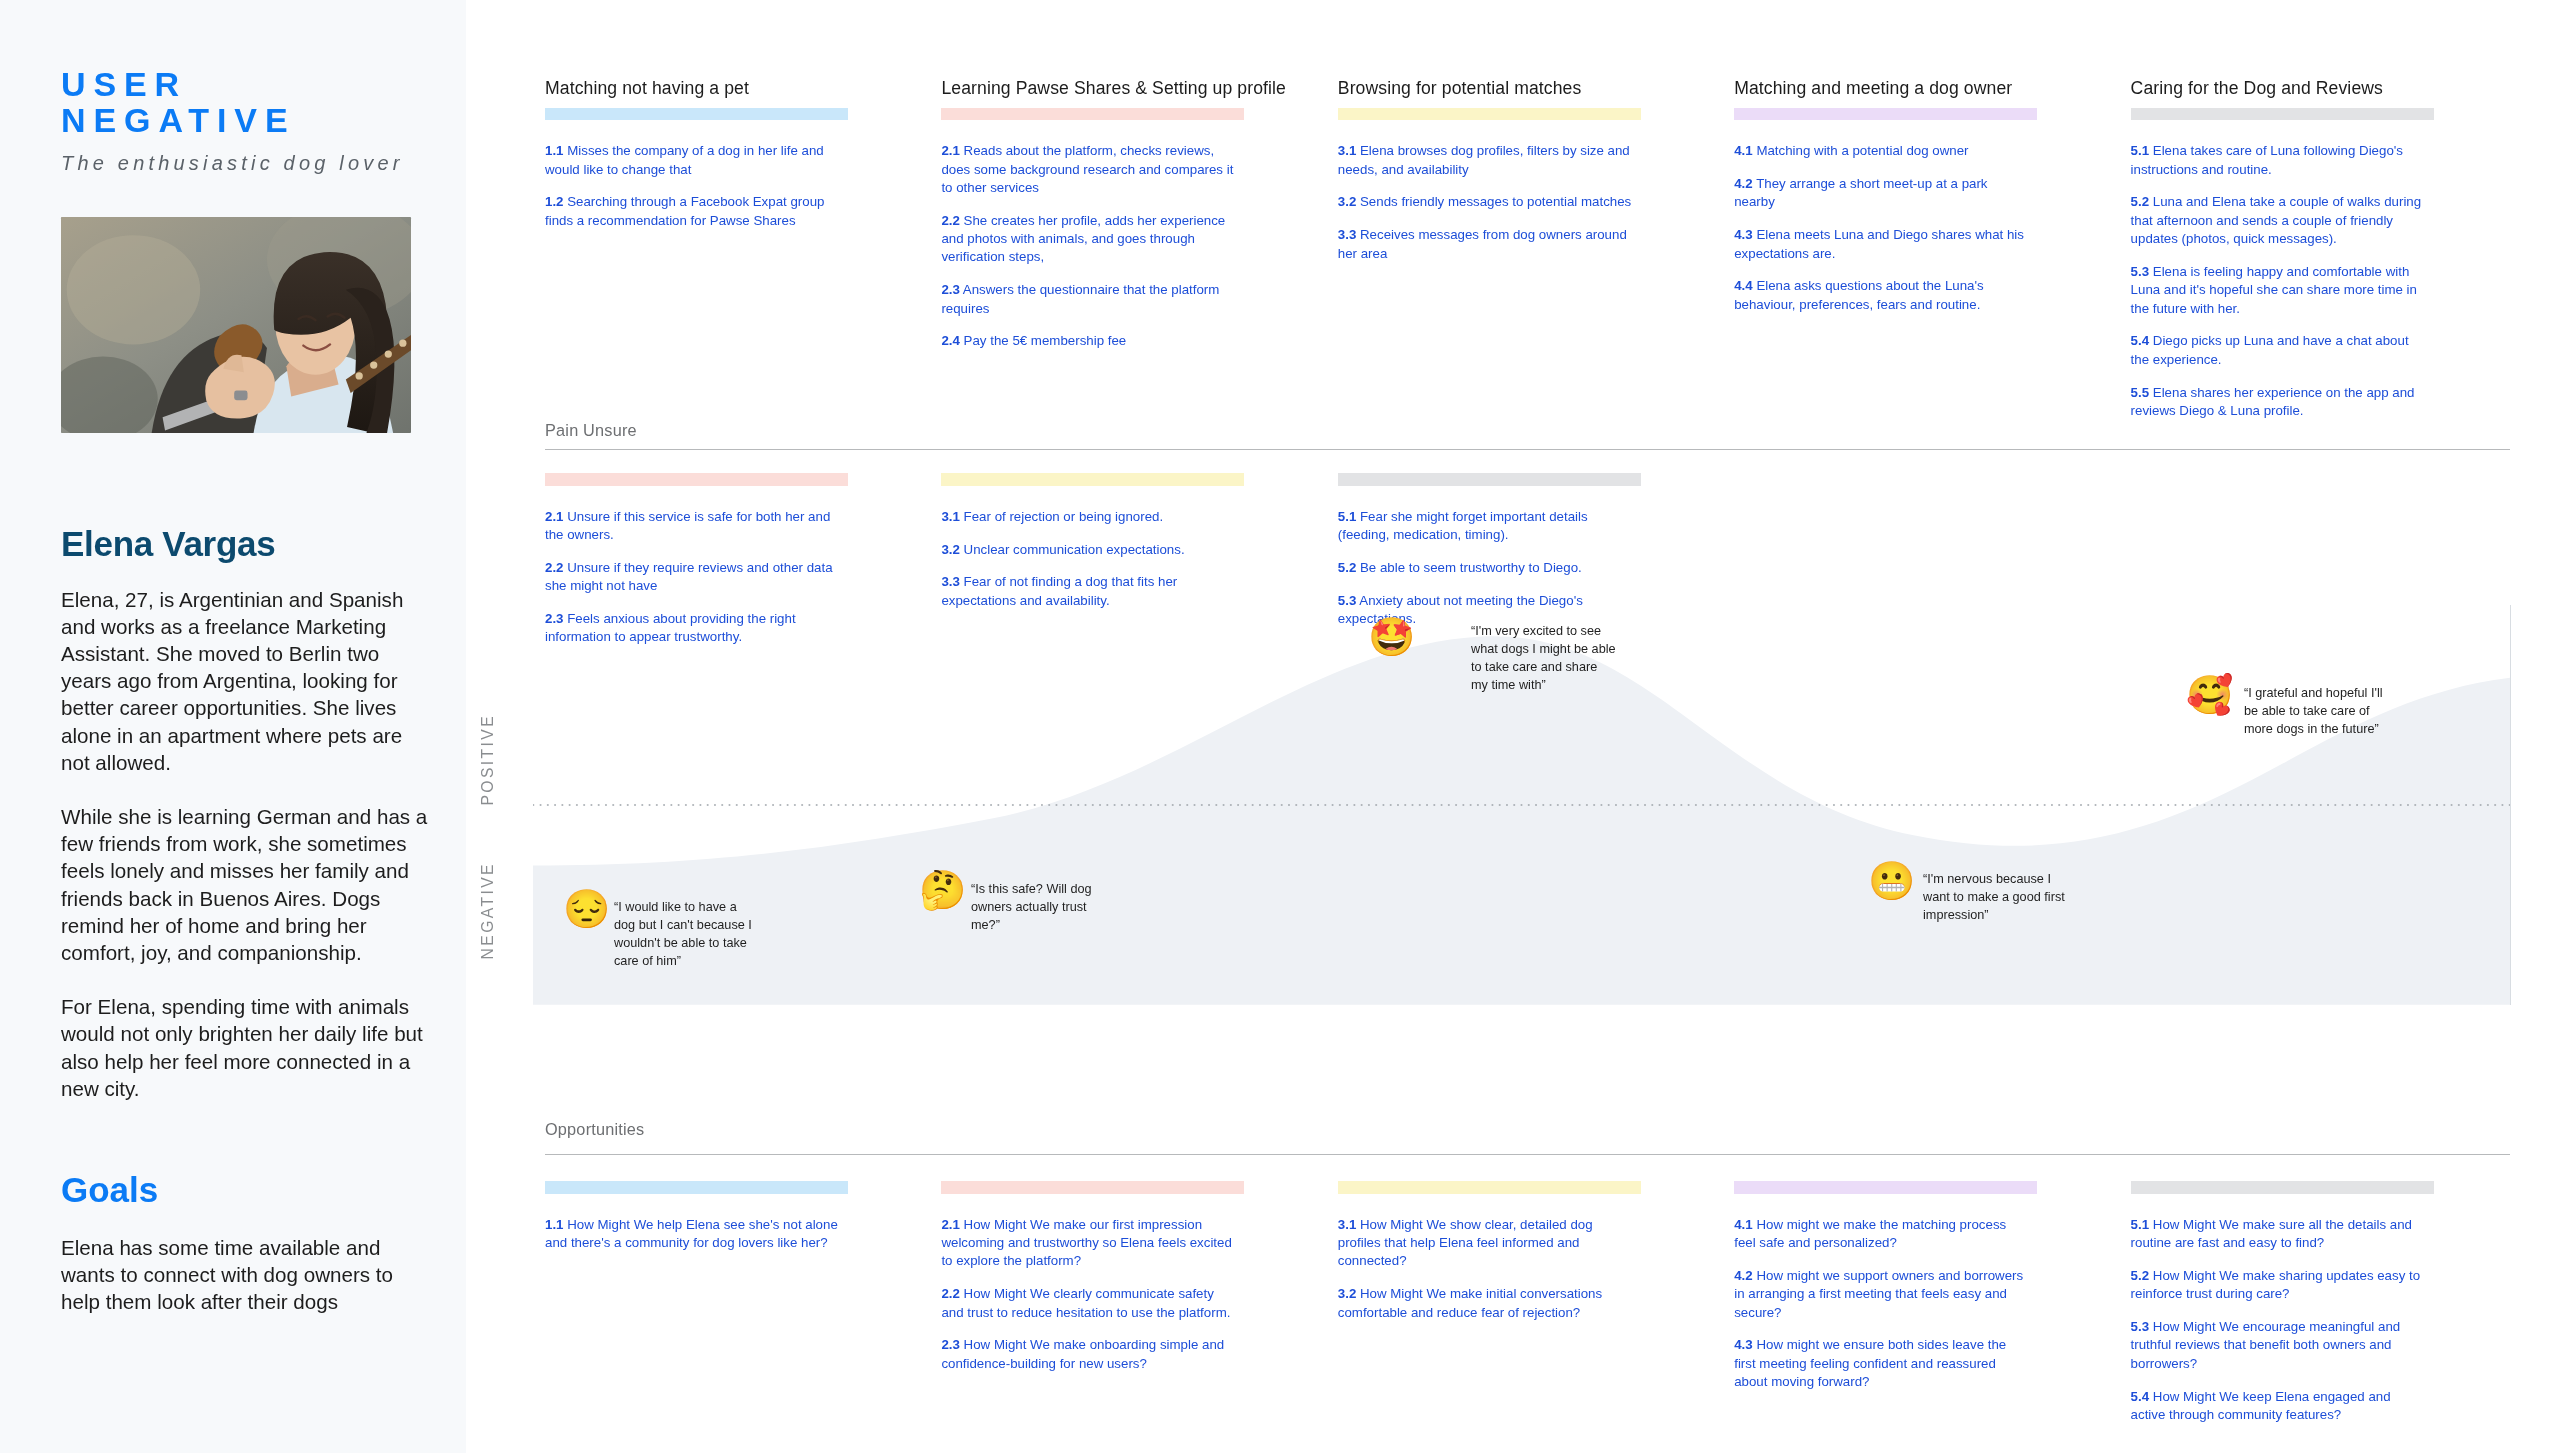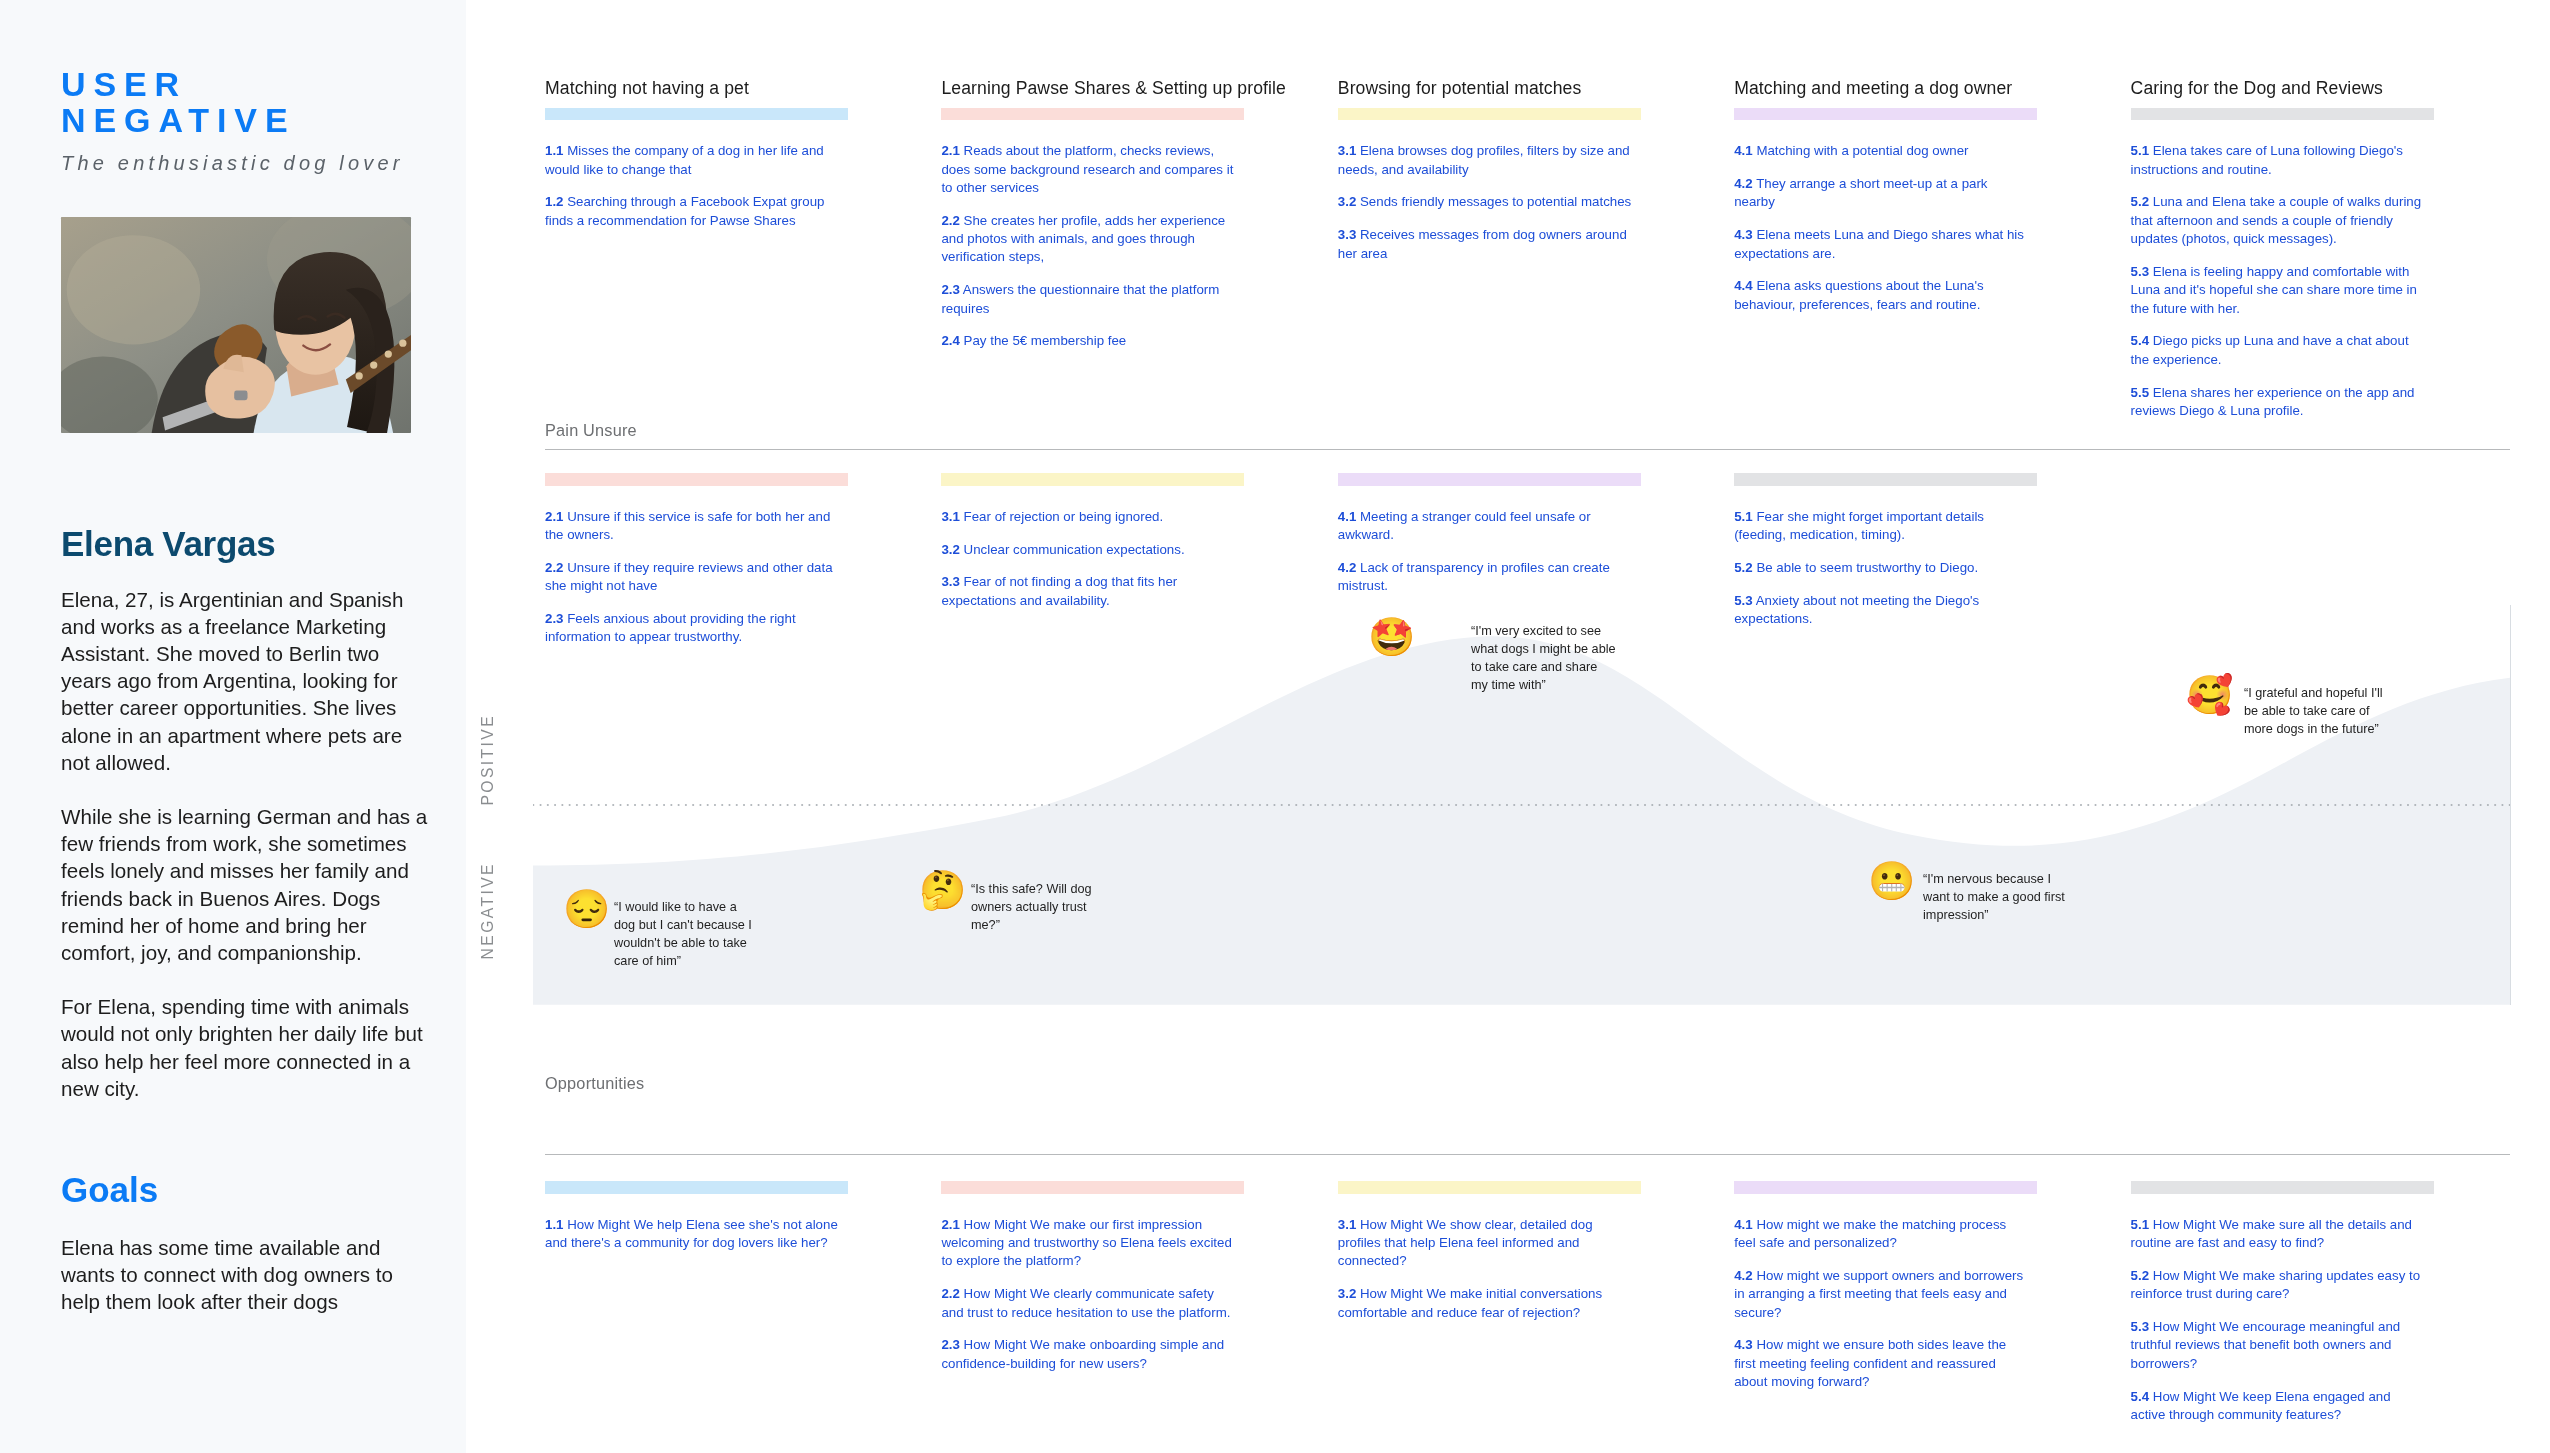--- a/index.html
+++ b/index.html
@@ -308,27 +308,20 @@
       </div>
       <div class="col">
         <div class="band-bar" style="background:#fbf5c7"></div>
         <div class="items">
           <div class="item"><b>3.1</b> <span>Fear of rejection or being ignored.</span></div>
           <div class="item"><b>3.2</b> <span>Unclear communication expectations.</span></div>
           <div class="item"><b>3.3</b> <span>Fear of not finding a dog that fits her expectations and availability.</span></div>
         </div>
       </div>
       <div class="col">
-        <div class="band-bar" style="background:#ebdcf8"></div>
-        <div class="items">
-          <div class="item"><b>4.1</b> <span>Meeting a stranger could feel unsafe or awkward.</span></div>
-          <div class="item"><b>4.2</b> <span>Lack of transparency in profiles can create mistrust.</span></div>
-        </div>
-      </div>
-      <div class="col">
         <div class="band-bar" style="background:#e2e3e5"></div>
         <div class="items">
           <div class="item"><b>5.1</b> <span>Fear she might forget important details (feeding, medication, timing).</span></div>
           <div class="item"><b>5.2</b> <span>Be able to seem trustworthy to Diego.</span></div>
           <div class="item"><b>5.3</b> <span>Anxiety about not meeting the Diego's expectations.</span></div>
         </div>
       </div>
     </section>
 
   <section class="emotion">
@@ -351,21 +344,21 @@
     <div class="emoji" style="left:902px; top:13.3px;">🤩</div>
     <div class="quote" style="left:959px; top:17px;margin-left:46px;">“I'm very excited to see what dogs I might be able to take care and share my time with”</div>
 
     <div class="emoji" style="left:1402px; top:257px;">😬</div>
     <div class="quote" style="left:1457px; top:265px;">“I'm nervous because I want to make a good first impression”</div>
 
     <div class="emoji" style="left:1720px; top:71px;">🥰</div>
     <div class="quote" style="left:1778px; top:79px;">“I grateful and hopeful I'll be able to take care of more dogs in the future”</div>
   </section>
 
-  <div class="band-label" style="left:79px; top:1074px;text-align:center;">Opportunities</div>
+  <div class="band-label" style="left:79px; top:1120px;text-align:center;">Opportunities</div>
   <div class="band-rule" style="left:79px; top:1154px; width:1965px;"></div>
   <section class="cols" id="opp-row" style="top:1181px;">
       <div class="col">
         <div class="band-bar" style="background:#c9e7fa"></div>
         <div class="items">
           <div class="item"><b>1.1</b> <span>How Might We help Elena see she's not alone and there's a community for dog lovers like her?</span></div>
         </div>
       </div>
       <div class="col">
         <div class="band-bar" style="background:#fbddd9"></div>

